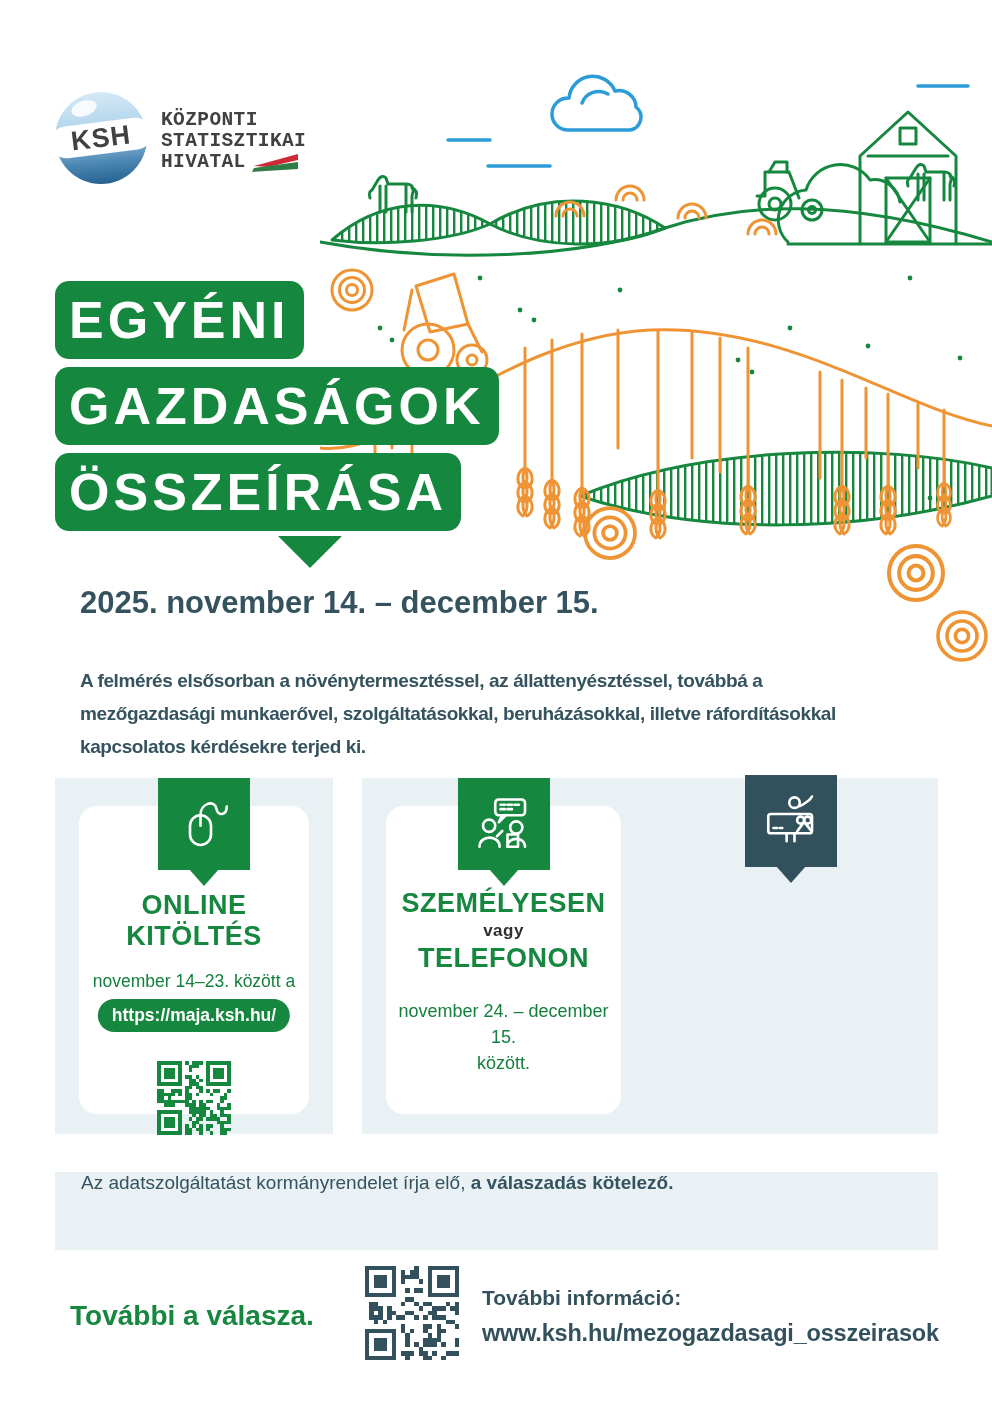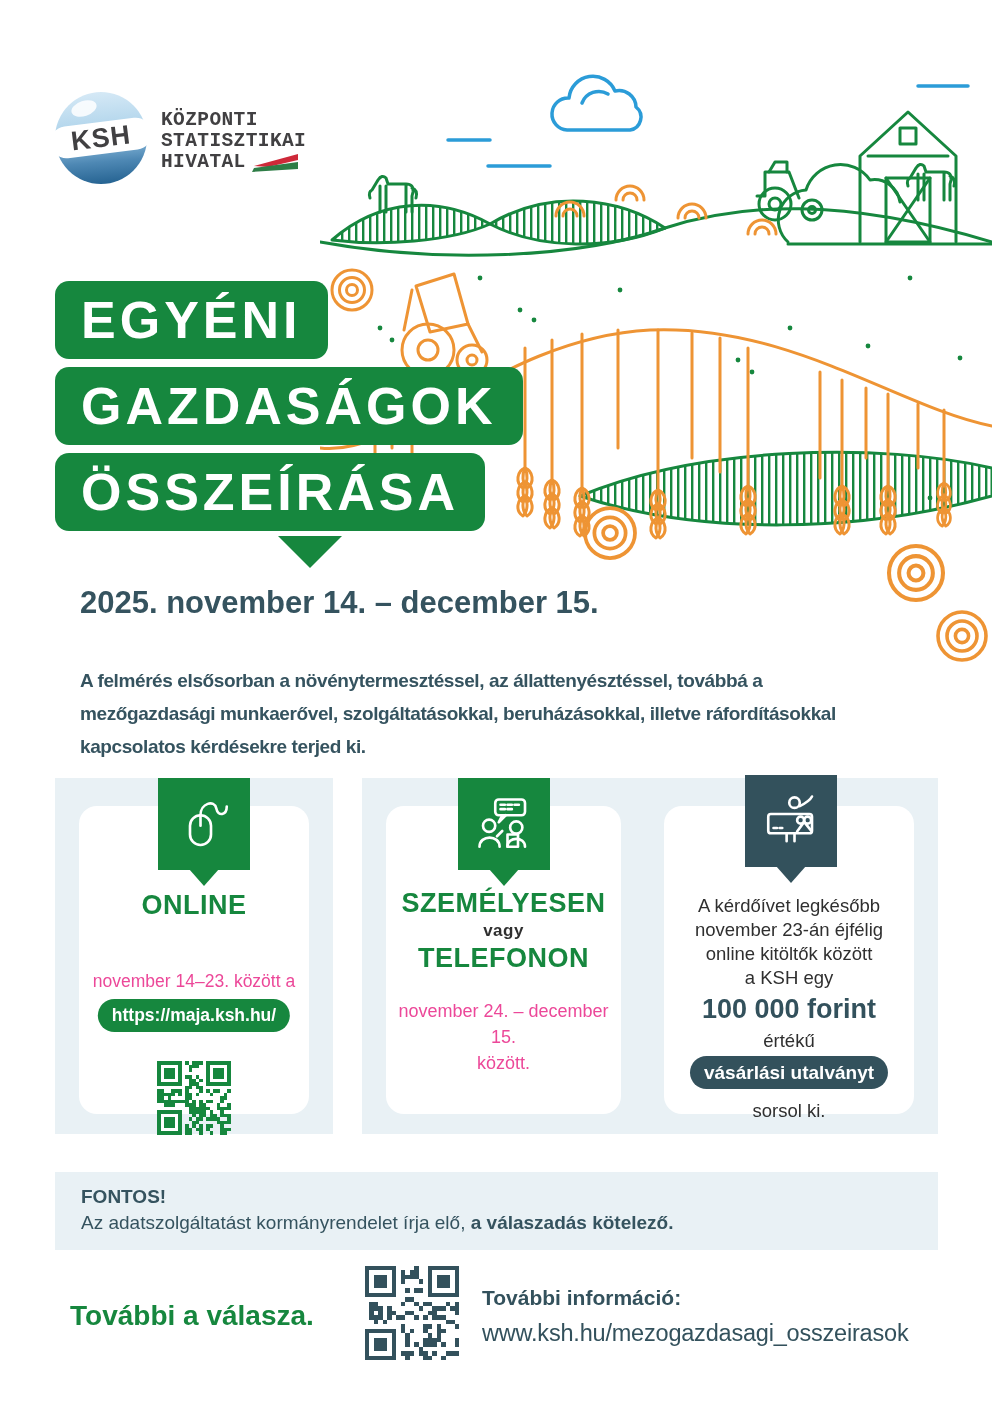--- a/index.html
+++ b/index.html
@@ -14,21 +14,21 @@
     background:rgba(255,255,255,.85);transform:rotate(-18deg);}
   .ksh-band{position:absolute;left:-5px;right:-5px;top:30px;height:32px;background:#fff;border-radius:16px;
     transform:rotate(-7deg);display:flex;align-items:center;justify-content:center;}
   .ksh-band span{font-weight:bold;font-size:27px;color:#414042;letter-spacing:1px;}
   .logo-text{margin-left:14px;margin-top:18px;font-weight:bold;font-size:19.5px;line-height:21px;
     color:#414042;letter-spacing:.4px;font-family:Liberation Mono, monospace;}
   .logo-text .l3{display:flex;align-items:center;gap:6px;}
 
   
   .titles{position:absolute;left:55px;top:281px;display:flex;flex-direction:column;gap:8px;z-index:5;}
-  .banner{width:max-content;height:78px;line-height:79px;padding:0 26px;border-radius:14px;
+  .banner{width:max-content;height:78px;line-height:79px;padding:0 14px;border-radius:14px;
     background:#16873E;color:#fff;font-weight:bold;font-size:52px;letter-spacing:4px;}
   .banner-tail{position:absolute;left:278px;top:536px;width:0;height:0;z-index:5;
     border-left:32px solid transparent;border-right:32px solid transparent;border-top:32px solid #16873E;}
 
   .period{position:absolute;left:80px;top:585px;font-size:31px;font-weight:bold;color:#35535F;z-index:6;}
   .intro{position:absolute;left:80px;top:645px;width:800px;font-size:19px;font-weight:bold;
     letter-spacing:-0.4px;line-height:33px;color:#35535F;z-index:6;}
 
   
   .panel{position:absolute;top:778px;height:356px;background:#E9F1F5;}
@@ -41,41 +41,41 @@
     width:0;height:0;border-left:15px solid transparent;border-right:15px solid transparent;border-top:17px solid;}
   .badge-green{background:#16873E;}
   .badge-green::after{border-top-color:#16873E;}
   .badge-slate{background:#33515C;}
   .badge-slate::after{border-top-color:#33515C;}
   .badge svg{width:56px;height:56px;}
 
   .card-title{position:absolute;left:0;right:0;text-align:center;font-weight:bold;font-size:27px;
     line-height:31px;color:#16873E;letter-spacing:.5px;}
   .connector{display:block;font-size:17px;font-weight:bold;color:#2F2F2F;letter-spacing:.5px;line-height:24px;}
-  .card-text{position:absolute;left:0;right:0;text-align:center;font-size:17.5px;color:#ec4899;line-height:26px;}
+  .card-text{position:absolute;left:0;right:0;text-align:center;font-size:17.5px;color:#15803d;line-height:26px;}
   .pill{position:absolute;left:50%;transform:translateX(-50%);height:33px;line-height:33px;border-radius:17px;
     padding:0 14px;color:#fff;font-weight:bold;white-space:nowrap;}
   .pill-green{background:#16873E;font-size:17.5px;}
   .pill-slate{background:#33515C;font-size:19px;}
   .amount{position:absolute;left:0;right:0;text-align:center;font-weight:bold;font-size:27px;color:#33515C;}
   .qr{position:absolute;}
   .qr-green{color:#16873E;left:50%;transform:translateX(-50%);top:255px;width:74px;height:74px;}
   .qr-slate{color:#33515C;}
 
   
   .important{position:absolute;left:55px;top:1172px;width:883px;height:78px;background:#E9F1F5;}
   .important h4{margin:14px 0 4px 26px;font-size:19px;color:#35535F;}
   .important p{margin:0 0 0 26px;font-size:19px;color:#35535F;}
 
   
   .slogan{position:absolute;left:70px;top:1300px;font-size:28px;font-weight:bold;color:#16873E;}
   .qr-footer{left:365px;top:1266px;width:94px;height:94px;}
   .info{position:absolute;left:482px;top:1286px;color:#33515C;}
   .info-label{font-size:21px;font-weight:bold;}
-  .info-url{margin-top:10px;font-size:23.5px;font-weight:normal;letter-spacing:-0.2px;}
+  .info-url{margin-top:10px;font-size:23.5px;font-weight:bold;letter-spacing:-0.2px;}
 
   .hero{position:absolute;left:320px;top:28px;z-index:1;}
 </style>
 </head>
 <body>
 
 <div class="page">
 
   <svg class="hero" width="672" height="700" viewBox="0 0 672 700" fill="none" stroke-linecap="round" stroke-linejoin="round">
     <defs>
@@ -236,20 +236,21 @@
   </div>
   <div class="banner-tail"></div>
 
   <div class="period">2025. november 14. – december 15.</div>
   <p class="intro">A felmérés elsősorban a növénytermesztéssel, az állattenyésztéssel, továbbá a mezőgazdasági munkaerővel, szolgáltatásokkal, beruházásokkal, illetve ráfordításokkal kapcsolatos kérdésekre terjed ki.</p>
 
   <div class="panel panel1">
     <div class="card">
       <div class="card-title" style="top:84px">
         <span style="display:block">ONLINE</span>
+        <span style="display:block">KITÖLTÉS</span>
       </div>
       <div class="card-text" style="top:162px">november 14–23. között a</div>
       <div class="pill pill-green" style="top:193px">https://maja.ksh.hu/</div>
       <div class="qr qr-green"><svg viewBox="0 0 21 21" width="100%" height="100%" shape-rendering="crispEdges">
             <rect x="8" y="0" width="1" height="1" fill="currentColor"></rect>
             <rect x="10" y="0" width="1" height="1" fill="currentColor"></rect>
             <rect x="11" y="0" width="1" height="1" fill="currentColor"></rect>
             <rect x="12" y="0" width="1" height="1" fill="currentColor"></rect>
             <rect x="9" y="1" width="1" height="1" fill="currentColor"></rect>
             <rect x="10" y="1" width="1" height="1" fill="currentColor"></rect>
@@ -422,48 +423,35 @@
         <path d="M4,58 C4,44 27,44 27,58"></path>
         <path d="M24,46 L30,40"></path>
         <circle cx="46" cy="36" r="7"></circle>
         <path d="M36,58 C36,46 56,46 56,58"></path>
         <rect x="36" y="44" width="12" height="14"></rect>
       </svg>
     </div>
   </div>
 
   <div class="panel panel3">
-    <div class="card">
-      <div class="card-text" style="top:88px;font-size:18.5px;line-height:24px;color:#2F2F2F">
-        <span style="display:block">A kérdőívet legkésőbb</span>
-        <span style="display:block">november 23-án éjfélig</span>
-        <span style="display:block">online kitöltők között</span>
-        <span style="display:block">a KSH egy</span>
-      </div>
-      <div class="amount" style="top:188px">100 000 forint</div>
-      <div class="card-text" style="top:222px;font-size:18.5px;color:#2F2F2F">értékű</div>
-      <div class="pill pill-slate" style="top:250px">vásárlási utalványt</div>
-      <div class="card-text" style="top:292px;font-size:18.5px;color:#2F2F2F">sorsol ki.</div>
-    </div>
     <div class="badge badge-slate" style="left:105px;top:-3px">
       <svg viewBox="0 0 64 64" stroke="#fff" stroke-width="3" fill="none" stroke-linecap="round" stroke-linejoin="round">
         <circle cx="36" cy="11" r="6"></circle>
         <path d="M42,15 C50,11 54,8 56,4"></path>
         <rect x="6" y="24" width="50" height="22" rx="3"></rect>
         <line x1="12" y1="40" x2="22" y2="40" stroke-dasharray="4 3"></line>
         <circle cx="43" cy="31" r="4"></circle>
           <circle cx="51" cy="31" r="4"></circle>
         <path d="M39,44 L47,33 L55,43"></path>
         <path d="M27,46 v9 M36,46 v9"></path>
       </svg>
     </div>
   </div>
 
   <div class="important">
-    <h4>FONTOS!</h4>
     <p>
       <span>Az adatszolgáltatást kormányrendelet írja elő, </span><b>a válaszadás kötelező.</b>
     </p>
   </div>
 
   <div class="slogan">További a válasza.</div>
   <div class="qr qr-slate qr-footer"><svg viewBox="0 0 21 21" width="100%" height="100%" shape-rendering="crispEdges">
         <rect x="11" y="0" width="1" height="1" fill="currentColor"></rect>
         <rect x="8" y="1" width="1" height="1" fill="currentColor"></rect>
         <rect x="10" y="1" width="1" height="1" fill="currentColor"></rect>

